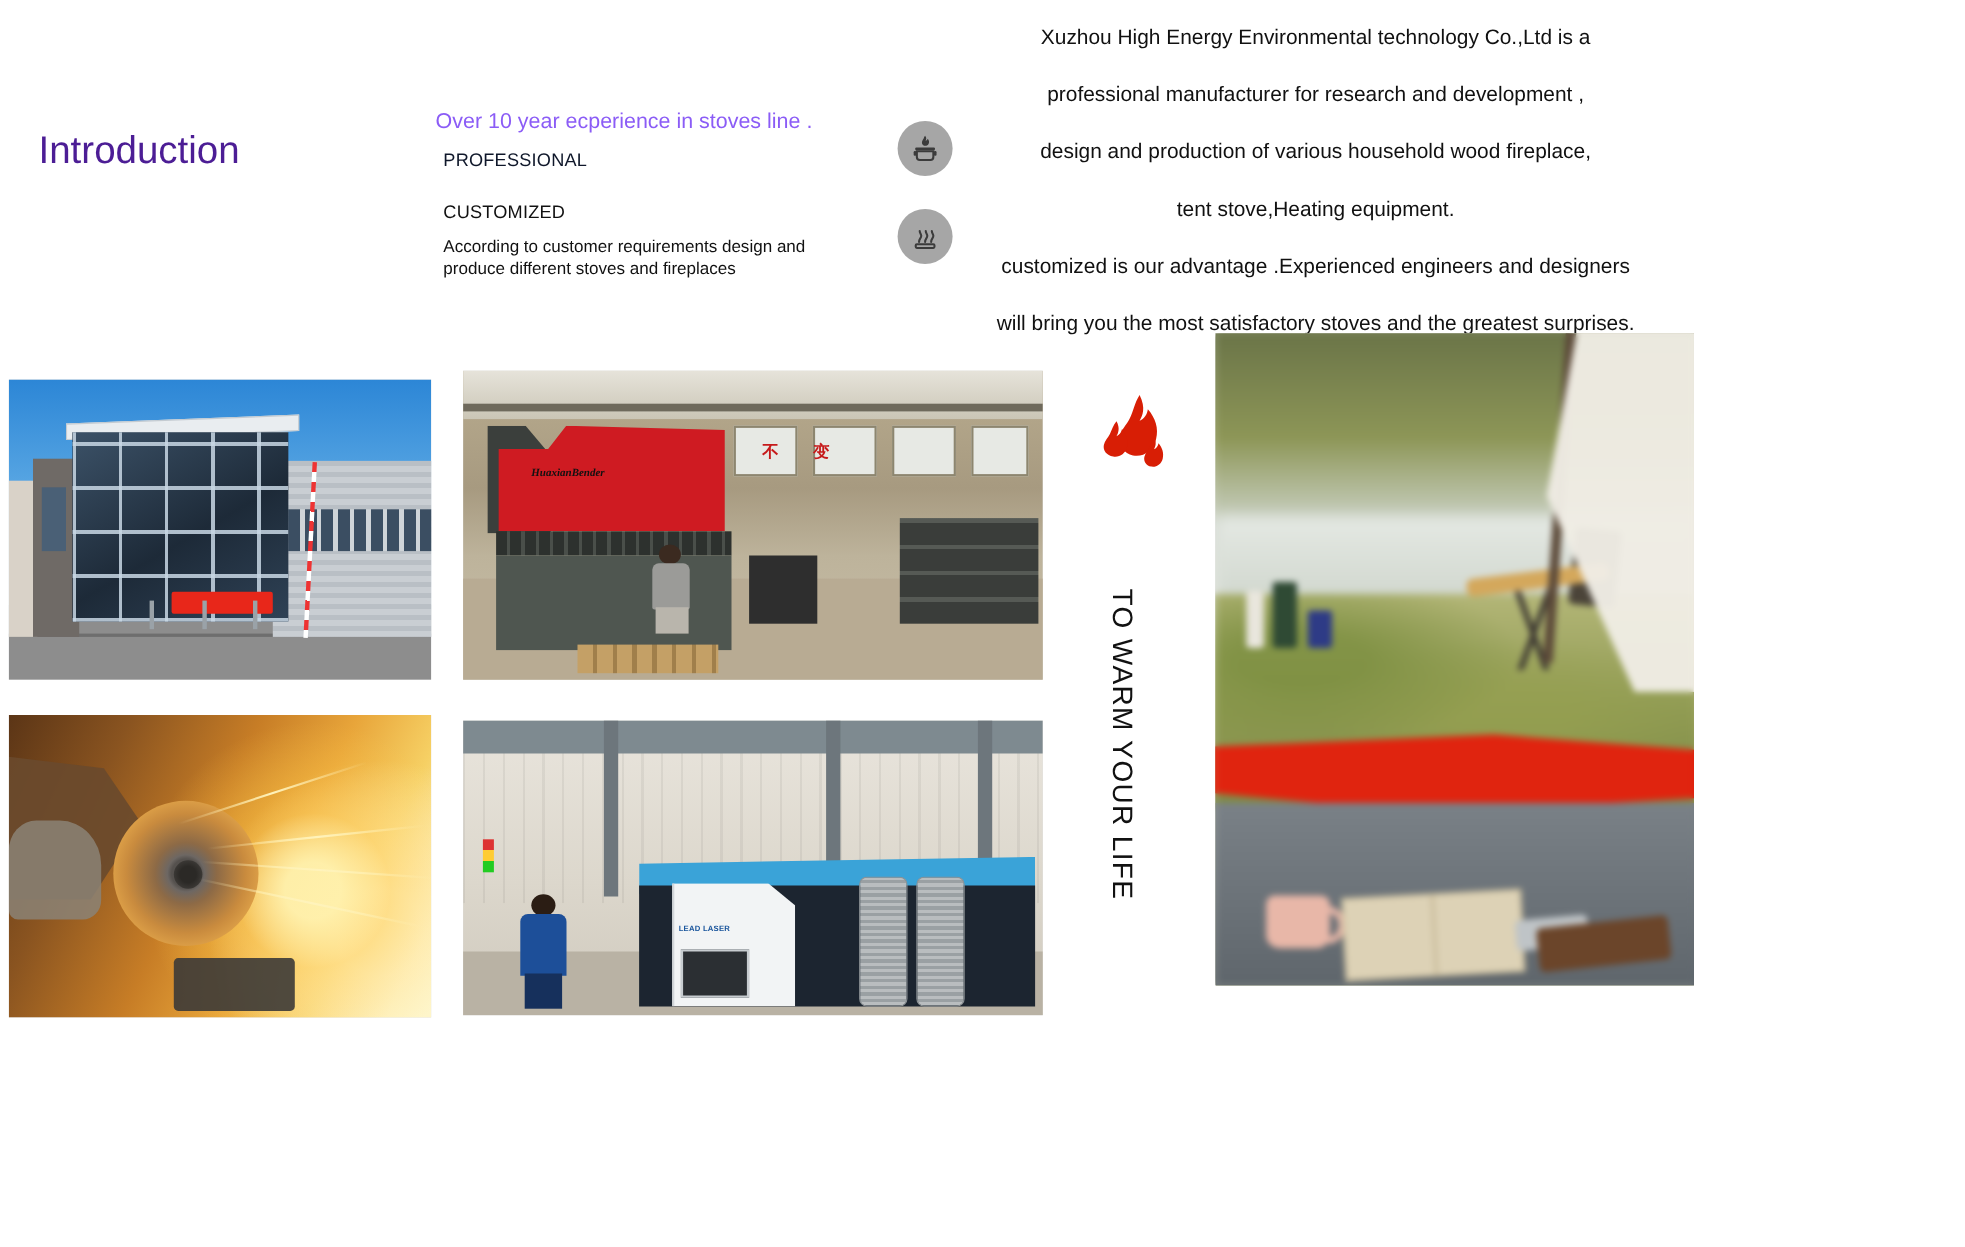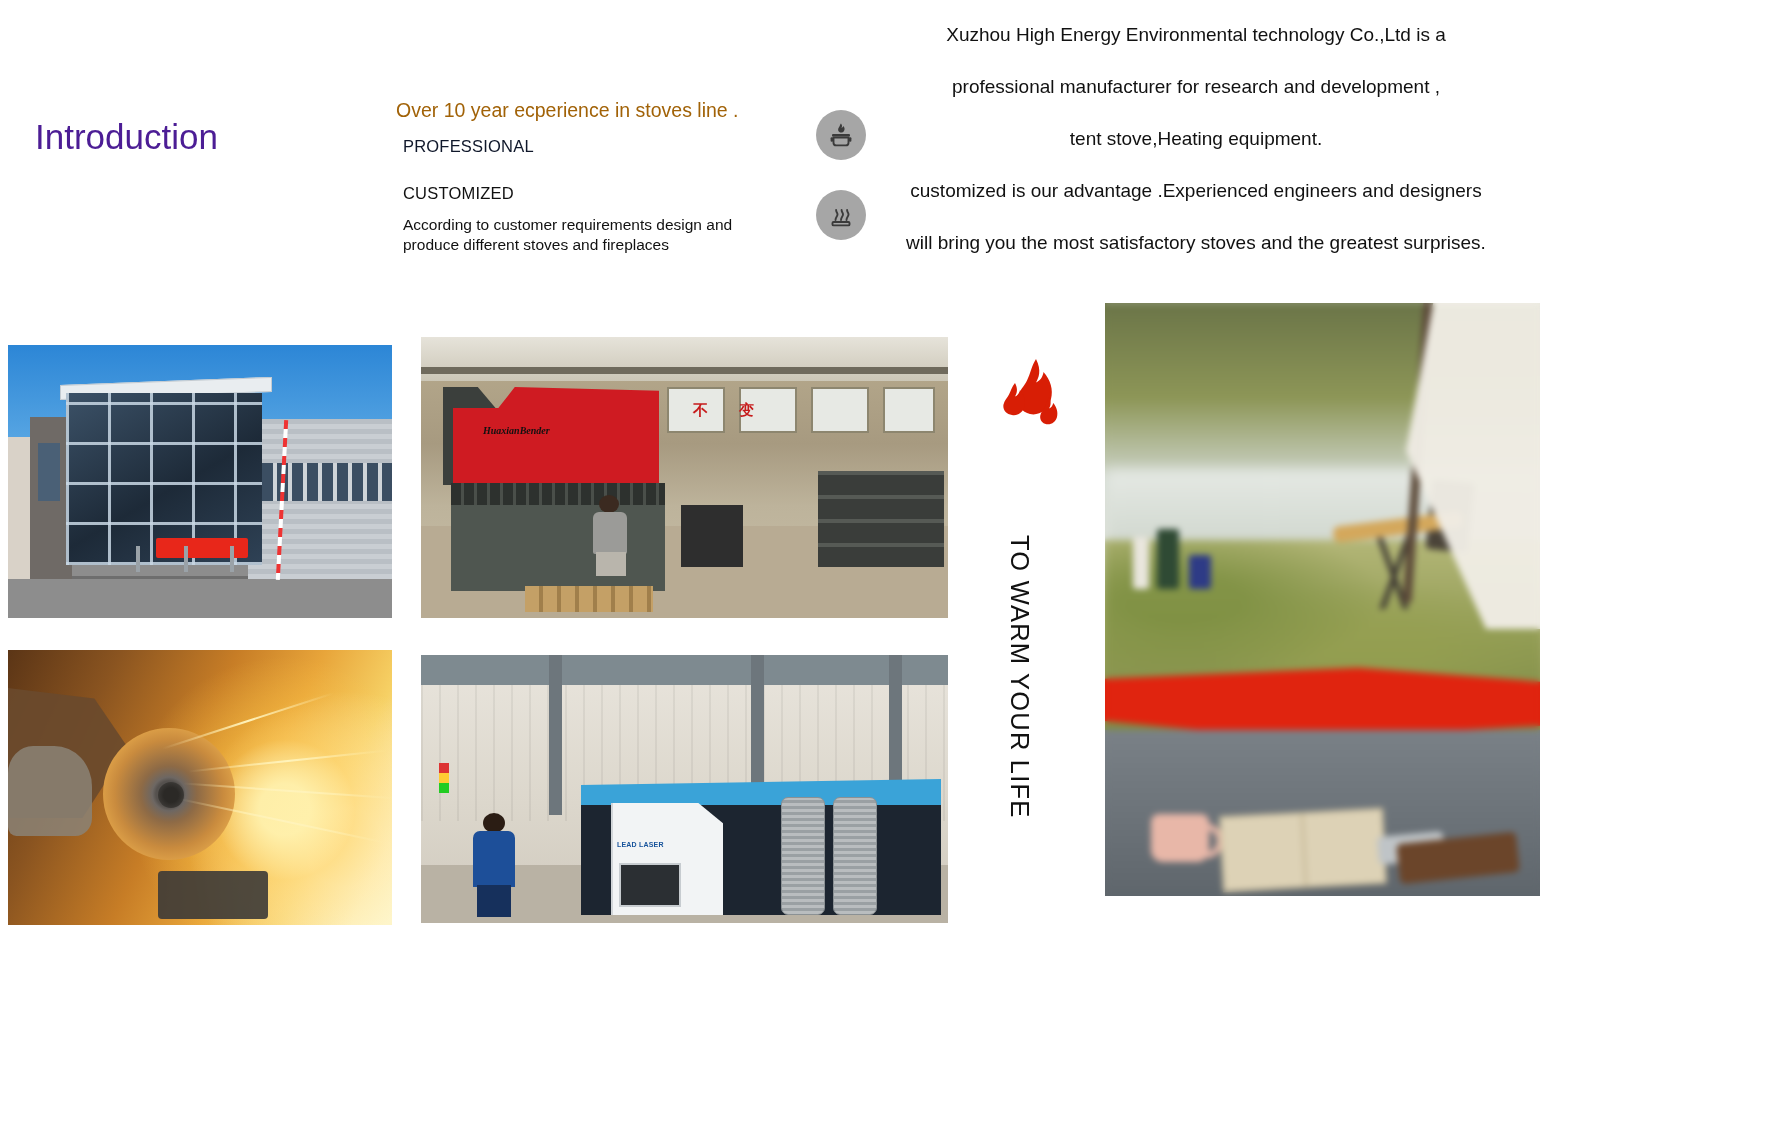--- a/index.html
+++ b/index.html
@@ -19,21 +19,21 @@
   .title-main {
     font-size:74px; font-weight:400; letter-spacing:0.5px;
     line-height:1.0; color:#000;
   }
   .title-sub {
     font-size:35px; font-weight:400; margin-top:22px; color:#4c1d95;
   }
 
   
   .mid-col { position:absolute; left:396px; top:98px; width:400px; }
-  .mid-lead { font-size:19.5px; color:#a16207; line-height:1.3; }
+  .mid-lead { font-size:19.5px; color:#8b5cf6; line-height:1.3; }
   .mid-kicker { font-size:16.5px; color:#0f172a; margin-top:14px; padding-left:7px; letter-spacing:.2px; }
   .mid-block2 { margin-top:28px; padding-left:7px; }
   .mid-kicker2 { font-size:16.5px; color:#111; letter-spacing:.2px; }
   .mid-desc { font-size:15.5px; color:#111; margin-top:12px; line-height:1.28; width:375px; }
 
   
   .right-col { position:absolute; left:896px; top:25px; width:600px;text-align:center; }
   .right-line { font-size:19px; color:#111; line-height:1.0; margin-bottom:33px; white-space:nowrap; }
 
   .icons { position:absolute; left:816px; top:110px; width:56px; }
@@ -221,20 +221,21 @@
           <path d="M22.5 22c0-3 2-3.4 2-5.6 0-1.6-1.4-2.3-1.4-4.4"></path>
         </g>
         <rect x="8.5" y="24" width="17" height="3.4" rx="1" fill="none" stroke="#3b3b3b" stroke-width="1.9"></rect>
       </svg>
     </div>
   </div>
 
   <div class="right-col">
     <div class="right-line">Xuzhou High Energy Environmental technology Co.,Ltd is a</div>
     <div class="right-line"> professional  manufacturer for research and development ,</div>
+    <div class="right-line">design and production of  various household wood fireplace,</div>
     <div class="right-line">tent stove,Heating equipment.</div>
     <div class="right-line">customized is our advantage .Experienced engineers and designers</div>
     <div class="right-line">will bring you the most satisfactory stoves and the greatest surprises.</div>
   </div>
 </div>
 
 <div class="photo ph-office">
   <div class="office-sky"></div>
   <div class="office-ground"></div>
   <div class="ob-right"></div>

